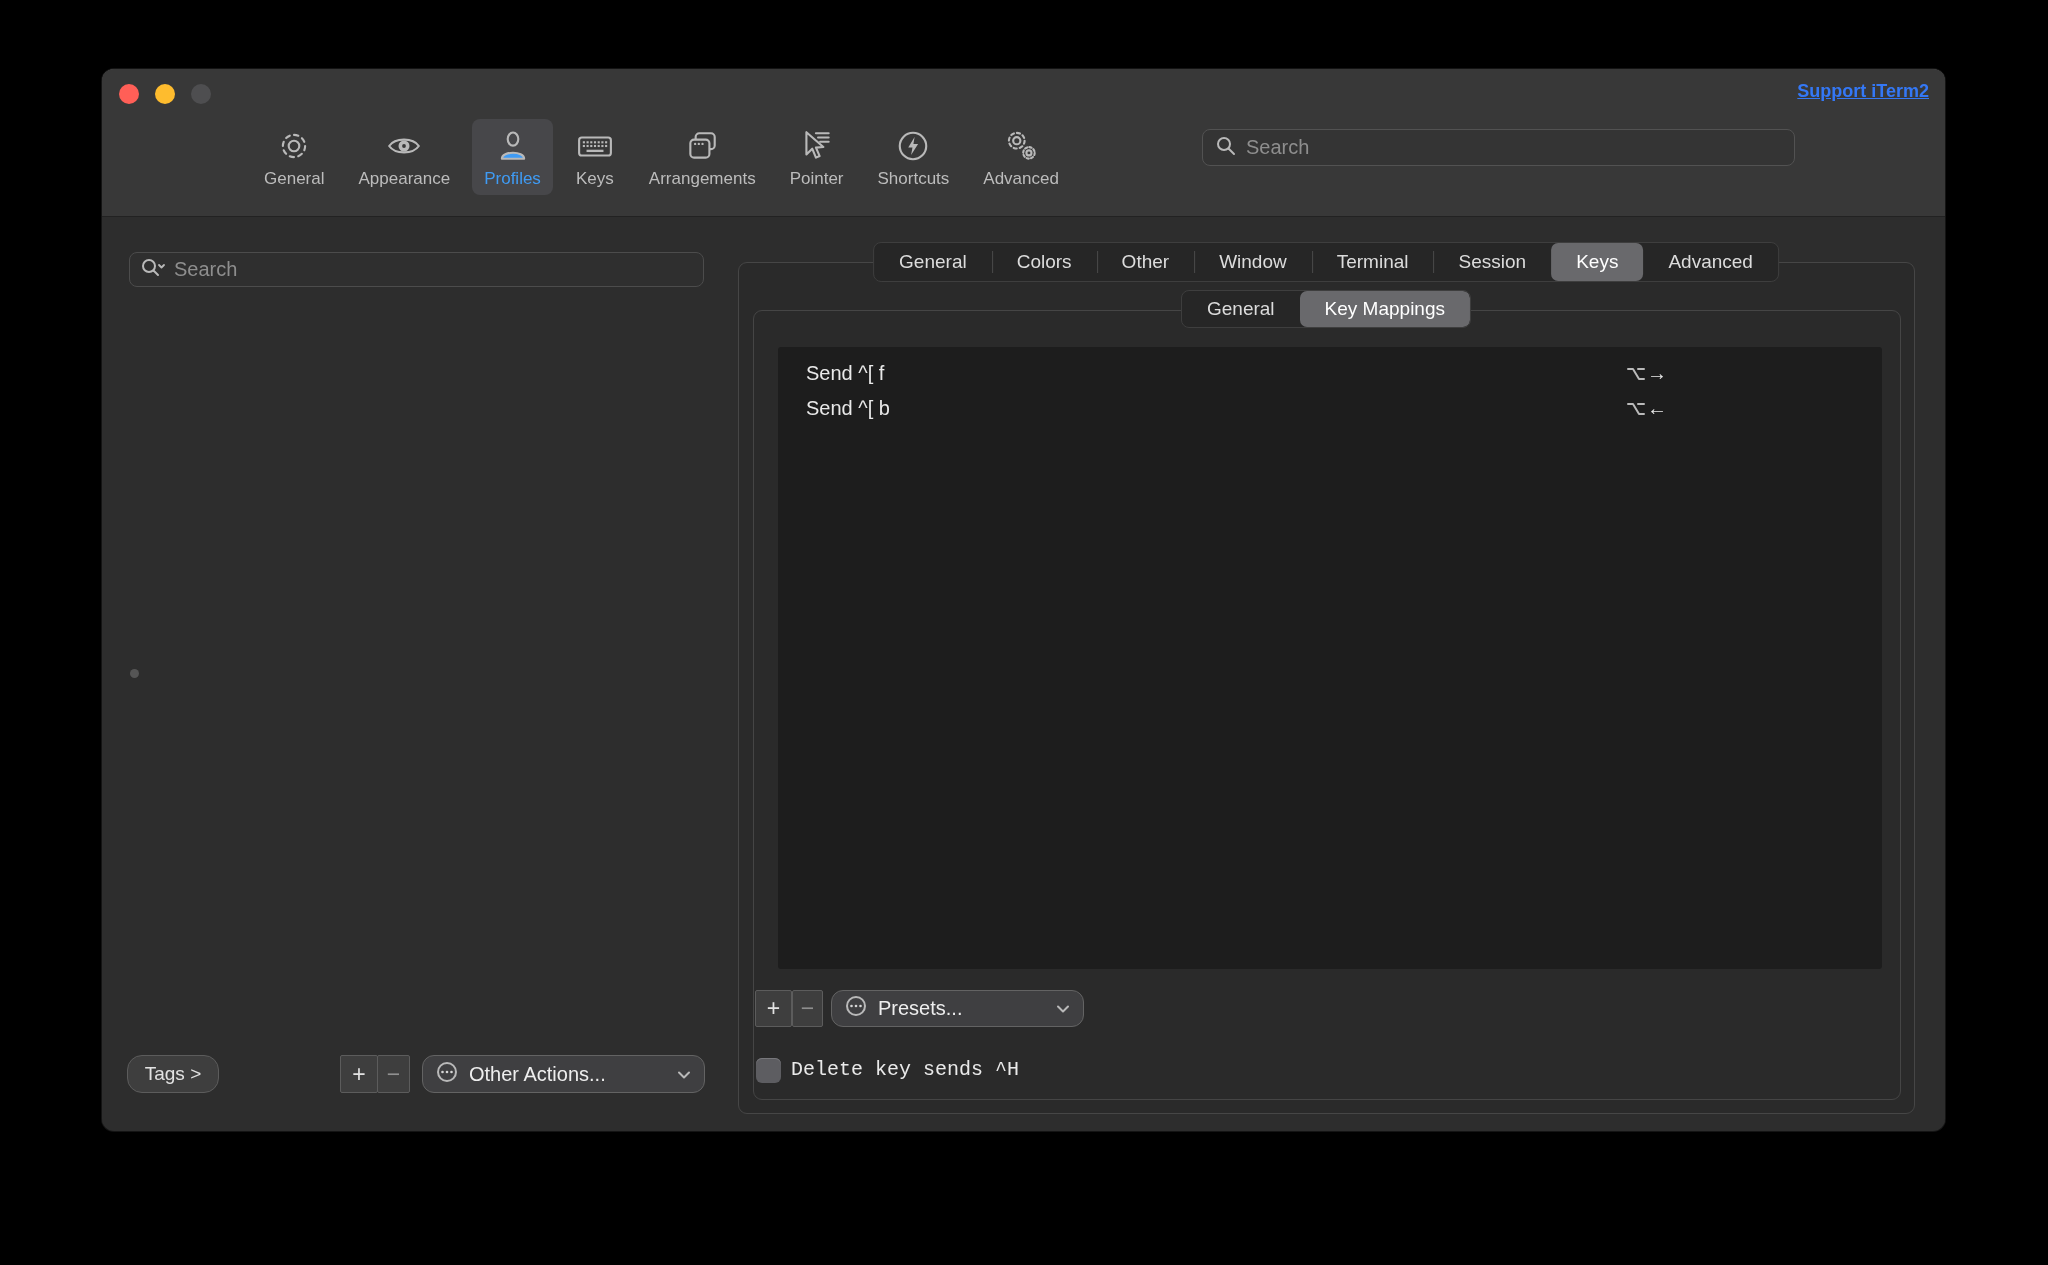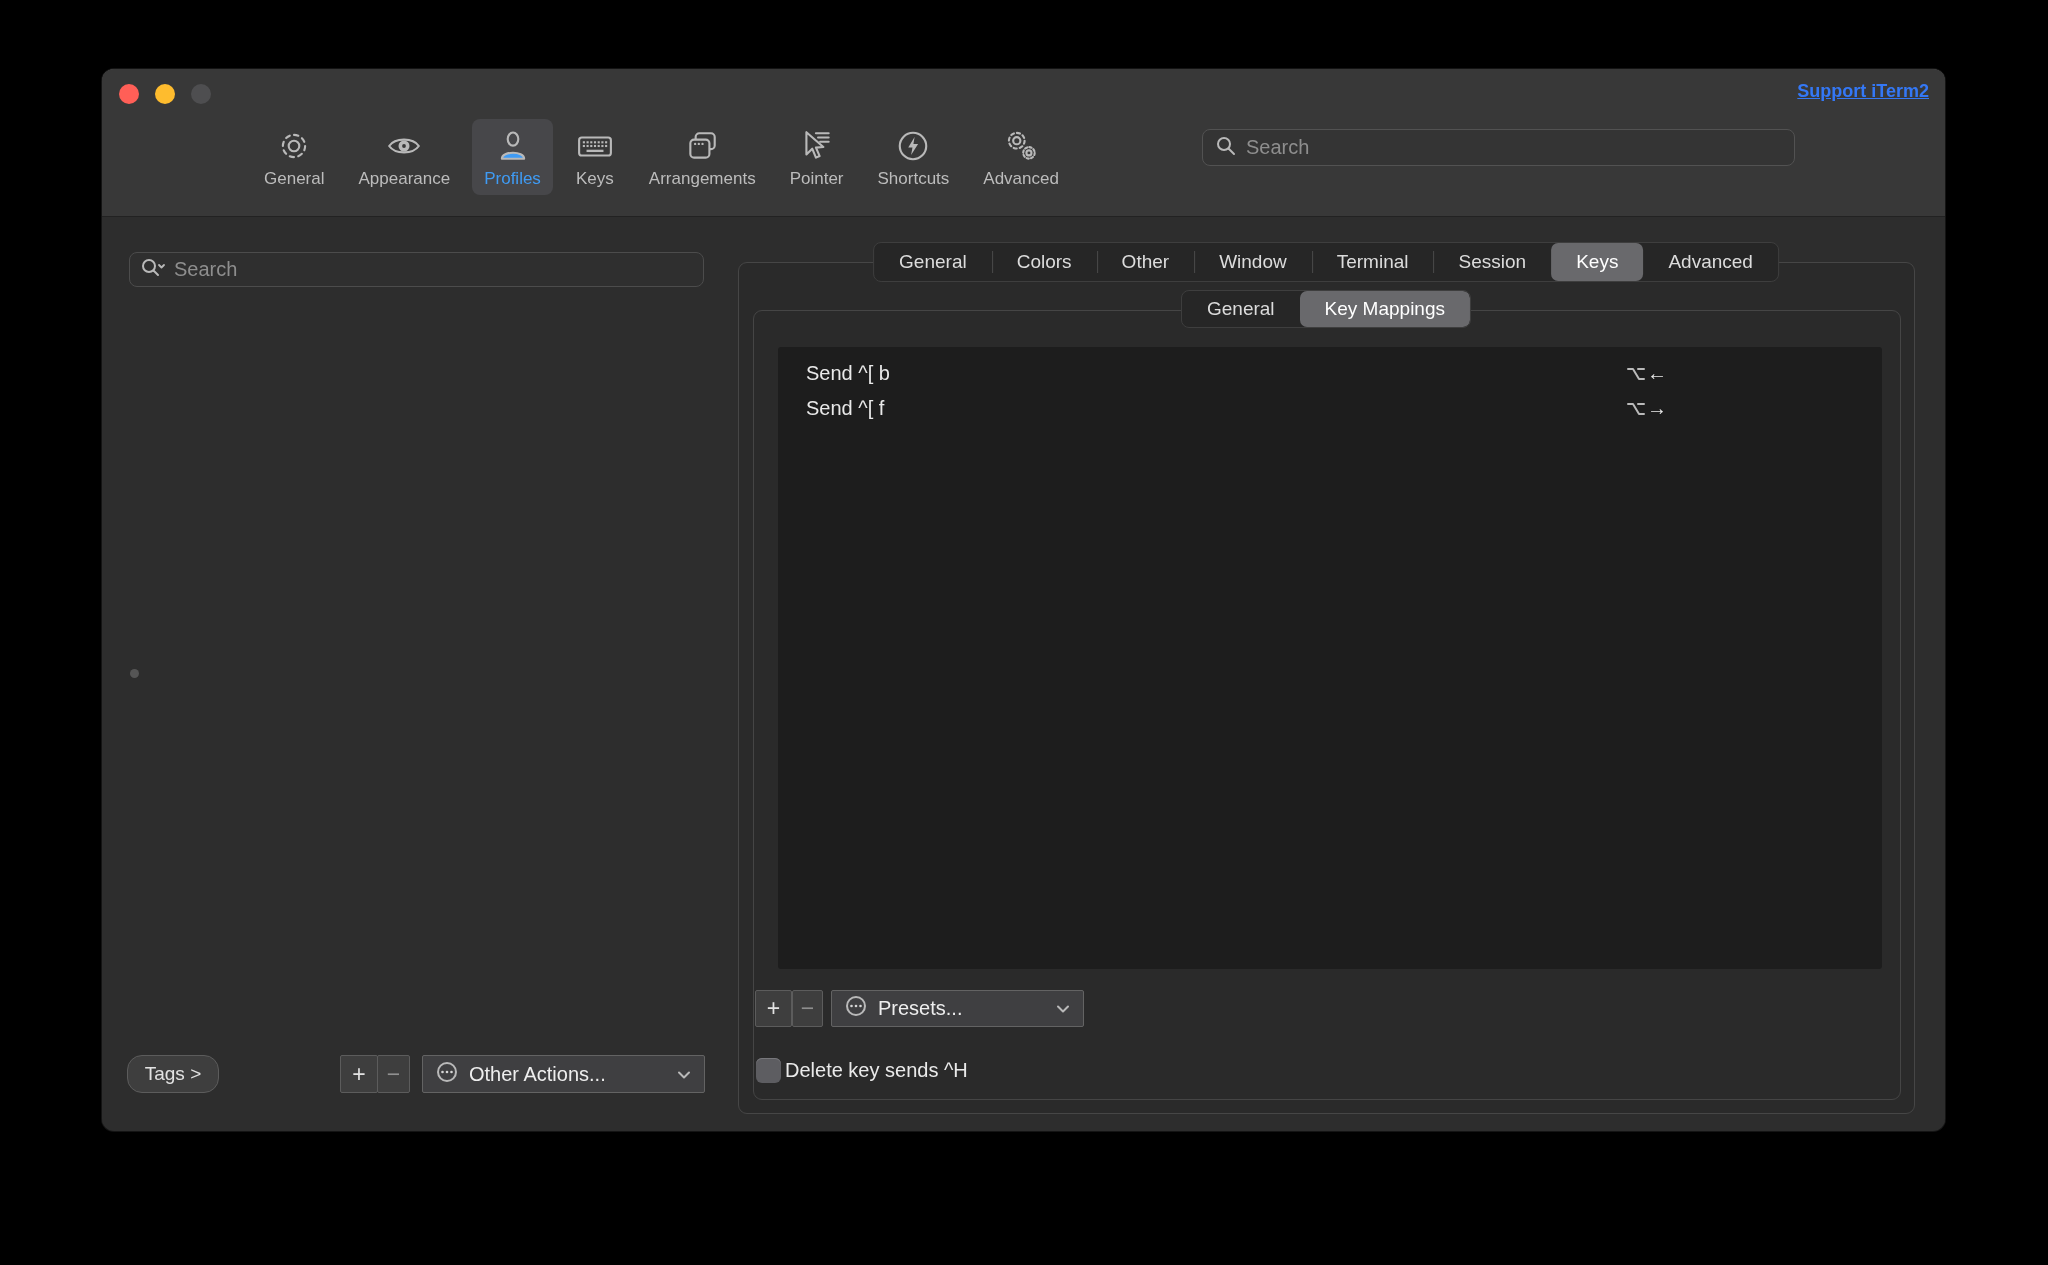--- a/index.html
+++ b/index.html
@@ -57,21 +57,21 @@
               border-radius:50%; background:#555; }
 
   .btn { background:#3e3e3e; border:1px solid #5c5c5c; color:#e2e2e2;
          font-size:19px; font-family:inherit; cursor:pointer; }
   .tags-btn { position:absolute; left:25px; top:986px; width:92px; height:38px; border-radius:15px; }
   .sq-btn { position:absolute; top:986px; height:38px; border-radius:2px;
             font-size:23px; line-height:1; display:flex; align-items:center; justify-content:center; }
   .sb-add-left { left:238px; width:38px; }
   .sb-rem-left { left:275px; width:33px; color:#909090; }
   .dropdown { position:absolute; top:986px; height:38px; background:#3f3f41; border:1px solid #636363;
-              border-radius:2px; display:flex; align-items:center; gap:10px; padding:0 12px;
+              border-radius:12px; display:flex; align-items:center; gap:10px; padding:0 12px;
               font-size:20px; color:#eee; cursor:pointer; }
   .dd-left { left:320px; width:283px; }
   .dropdown .chev { margin-left:auto; }
 
   
   .outer-box { position:absolute; left:636px; top:193px; width:1177px; height:852px;
                background:#2a2a2a; border:1px solid #464646; border-radius:9px; }
   .inner-box { position:absolute; left:651px; top:241px; width:1148px; height:790px;
                border:1px solid #454545; border-radius:9px; }
 
@@ -90,21 +90,21 @@
                background:#1d1d1d; border-radius:3px; padding-top:9px; }
   .map-row { height:35px; display:flex; align-items:center; padding:0 215px 0 28px;
              font-size:20px; color:#e9e9e9; }
   .map-row .shortcut { margin-left:auto; display:flex; align-items:center; gap:1px;
                        font-size:20px; color:#e9e9e9; }
 
   .sb-add-right { left:653px; top:921px; width:37px; height:37px; }
   .sb-rem-right { left:690px; top:921px; width:31px; height:37px; color:#8e8e8e; }
   .dd-right { left:729px; top:921px; width:253px; height:37px; }
 
-  .chk-row { position:absolute; left:654px; top:989px; display:flex; align-items:center; gap:4px; }
+  .chk-row { position:absolute; left:654px; top:989px; display:flex; align-items:flex-start; gap:10px;font-family:Liberation Mono, monospace; }
   .checkbox { width:25px; height:25px; border-radius:6px; background:#5d5d61;
               box-shadow:inset 0 1px 0 #78787c; cursor:pointer; }
   .chk-label { font-size:20px; color:#eaeaea; }
 
   svg.icn { stroke:#b9b9b9; fill:none; stroke-width:2; stroke-linecap:round; stroke-linejoin:round; }
 </style>
 </head>
 <body>
 
 <div class="window">
@@ -274,37 +274,37 @@
     <div class="seg-item">Advanced</div>
   </div>
 
   <div class="seg seg-sub">
     <div class="seg-item">General</div>
     <div class="seg-item selected">Key Mappings</div>
   </div>
 
   <div class="map-table">
     <div class="map-row">
+      <span>Send ^[ f</span>
+      <span class="shortcut">
+        <svg class="icn" width="20" height="20" viewBox="0 0 20 20" stroke="#e9e9e9" stroke-width="1.9">
+          <path d="M2,5 H7 L13,15 H18"></path>
+            <path d="M12,5 H18"></path>
+          </svg>
+        <span>→</span>
+      </span>
+    </div>
+    <div class="map-row">
       <span>Send ^[ b</span>
       <span class="shortcut">
         <svg class="icn" width="20" height="20" viewBox="0 0 20 20" stroke="#e9e9e9" stroke-width="1.9">
           <path d="M2,5 H7 L13,15 H18"></path>
             <path d="M12,5 H18"></path>
           </svg>
         <span>←</span>
-      </span>
-    </div>
-    <div class="map-row">
-      <span>Send ^[ f</span>
-      <span class="shortcut">
-        <svg class="icn" width="20" height="20" viewBox="0 0 20 20" stroke="#e9e9e9" stroke-width="1.9">
-          <path d="M2,5 H7 L13,15 H18"></path>
-            <path d="M12,5 H18"></path>
-          </svg>
-        <span>→</span>
       </span>
     </div>
   </div>
 
   <button class="btn sq-btn sb-add-right">+</button>
   <button class="btn sq-btn sb-rem-right">−</button>
 
   <div class="dropdown dd-right">
     <span>
       <svg class="icn" width="24" height="24" viewBox="0 0 24 24" stroke="#d6d6d6" stroke-width="1.7">

